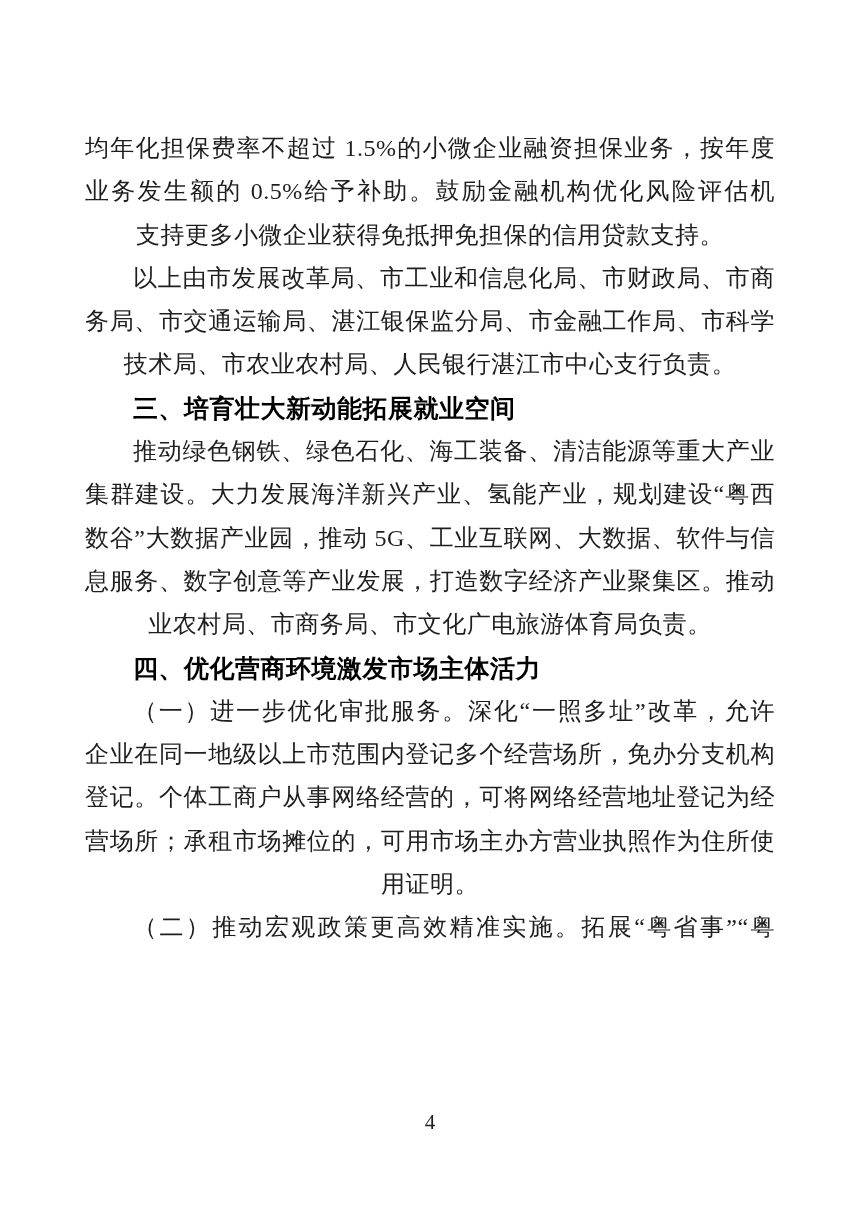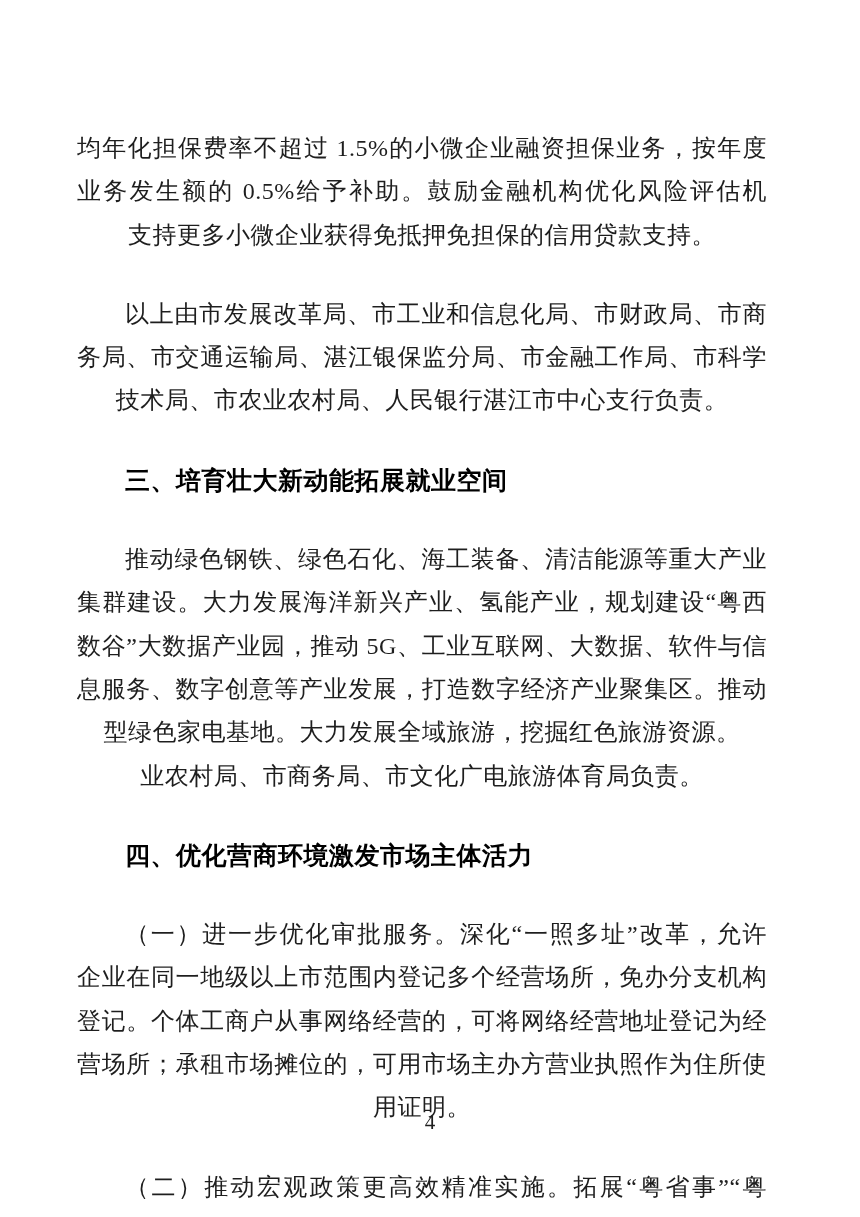--- a/index.html
+++ b/index.html
@@ -11,41 +11,40 @@
     position: relative;
     width: 860px;
     height: 1217px;
     background: #ffffff;
     overflow: hidden;
     font-family: "Liberation Serif", "DejaVu Serif", serif;
     color: #1e1e1e;
   }
   .content {
     position: absolute;
-    left: 77px;
+    left: 85px;
     top: 127px;
     width: 690px;
   }
   .line {
     font-size: 24px;
     line-height: 43.3px;
     height: 43.3px;
     white-space: nowrap;
     overflow: hidden;
     text-align: center;
     letter-spacing: 0.5px;
   }
   .line.fill {
     white-space: normal;
     text-align: justify;
     text-align-last: justify;
   }
   .line.indent {
     padding-left: 48px;
-    margin-top: 36px;
   }
   .line.heading {
     font-family: "Liberation Sans", "DejaVu Sans", sans-serif;
     font-weight: bold;
     font-size: 25px;
     color: #000000;
     text-align: left;
     text-align-last: left;
   }
   .page-number {
@@ -68,21 +67,20 @@
     <div class="line fill">业务发生额的 0.5%给予补助。鼓励金融机构优化风险评估机制，</div>
     <div class="line">支持更多小微企业获得免抵押免担保的信用贷款支持。</div>
     <div class="line fill indent">以上由市发展改革局、市工业和信息化局、市财政局、市商</div>
     <div class="line fill">务局、市交通运输局、湛江银保监分局、市金融工作局、市科学</div>
     <div class="line">技术局、市农业农村局、人民银行湛江市中心支行负责。</div>
     <div class="line heading indent">三、培育壮大新动能拓展就业空间</div>
     <div class="line fill indent">推动绿色钢铁、绿色石化、海工装备、清洁能源等重大产业</div>
     <div class="line fill">集群建设。大力发展海洋新兴产业、氢能产业，规划建设“粤西</div>
     <div class="line fill">数谷”大数据产业园，推动 5G、工业互联网、大数据、软件与信</div>
     <div class="line fill">息服务、数字创意等产业发展，打造数字经济产业聚集区。推动</div>
-    <div class="line">型绿色家电基地。大力发展全域旅游，挖掘红色旅游资源。</div>
     <div class="line">业农村局、市商务局、市文化广电旅游体育局负责。</div>
     <div class="line heading indent">四、优化营商环境激发市场主体活力</div>
     <div class="line fill indent">（一）进一步优化审批服务。深化“一照多址”改革，允许</div>
     <div class="line fill">企业在同一地级以上市范围内登记多个经营场所，免办分支机构</div>
     <div class="line fill">登记。个体工商户从事网络经营的，可将网络经营地址登记为经</div>
     <div class="line fill">营场所；承租市场摊位的，可用市场主办方营业执照作为住所使</div>
     <div class="line">用证明。</div>
     <div class="line fill indent">（二）推动宏观政策更高效精准实施。拓展“粤省事”“粤</div>
   </div>
   <div class="page-number">4</div>

